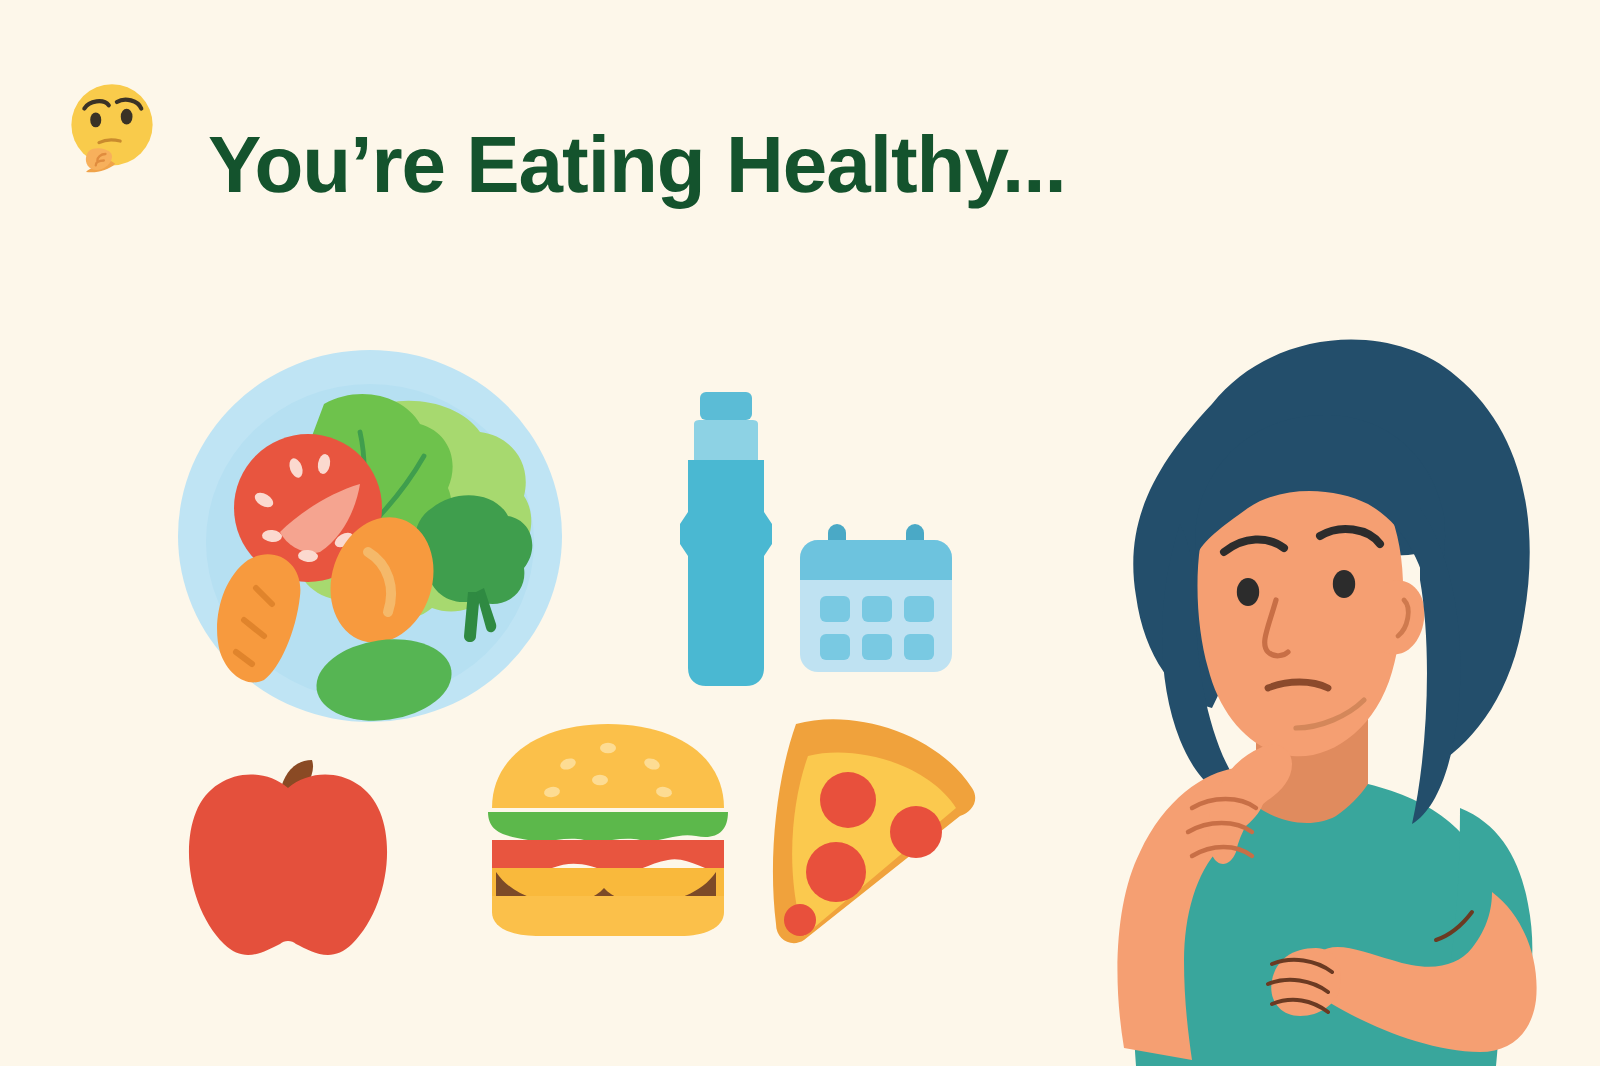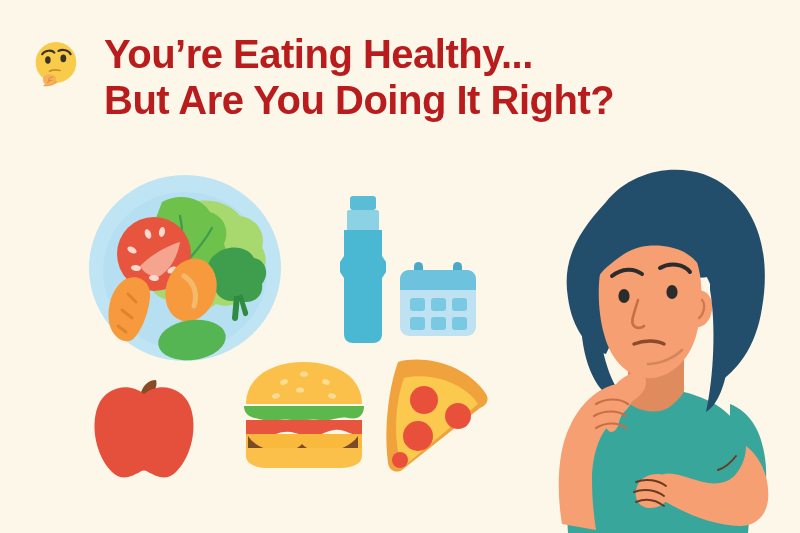--- a/index.html
+++ b/index.html
@@ -74,23 +74,22 @@
       <path d="M18 46 C16 48 15 52 17 55 C19 58 24 59 28 56 C32 53 33 49 31 47 C29 45 22 43 18 46 Z" fill="#f7b05c"></path>
       <path d="M28 48 C25 48 23 50 23 52" stroke="#e08c3e" stroke-width="1.4" fill="none" stroke-linecap="round"></path>
       <path d="M27 52 C24 52 22 53 22 55" stroke="#e08c3e" stroke-width="1.4" fill="none" stroke-linecap="round"></path>
       <path d="M15 20 C18 15 27 14 30 18" stroke="#3a3226" stroke-width="2.6" fill="none" stroke-linecap="round"></path>
       <path d="M35 16 C40 13 48 15 50 20" stroke="#3a3226" stroke-width="2.6" fill="none" stroke-linecap="round"></path>
       <ellipse cx="22" cy="27" rx="3.4" ry="4.6" fill="#3a3226"></ellipse>
       <ellipse cx="41" cy="25" rx="3.6" ry="4.8" fill="#3a3226"></ellipse>
       <path d="M24 41 C28 39 33 39 37 40" stroke="#c98b2e" stroke-width="2" fill="none" stroke-linecap="round"></path>
     </svg>
 
-    <div id="headline-text" style="color: #b91c1c;">
+    <div id="headline-text" style="color: #14532d; margin-top: 29px;">
       <span class="headline-line">You’re Eating Healthy...</span>
-      <span class="headline-line">But Are You Doing It Right?</span>
     </div>
   </div>
 
   <svg class="art" id="salad-plate" viewBox="0 0 194 192">
     <ellipse cx="97" cy="96" rx="96" ry="93" fill="#bfe4f4"></ellipse>
     <ellipse cx="97" cy="99" rx="82" ry="79" fill="#b6e0f2"></ellipse>
 
     <path d="M96 32 C118 24 142 30 152 44 C168 46 178 60 174 76 C182 88 176 106 164 112
              C160 128 144 138 128 132 C116 142 96 140 88 128 C72 130 58 118 60 102
              C48 92 50 72 64 64 C66 46 80 34 96 32 Z" fill="#a7d96f"></path>

